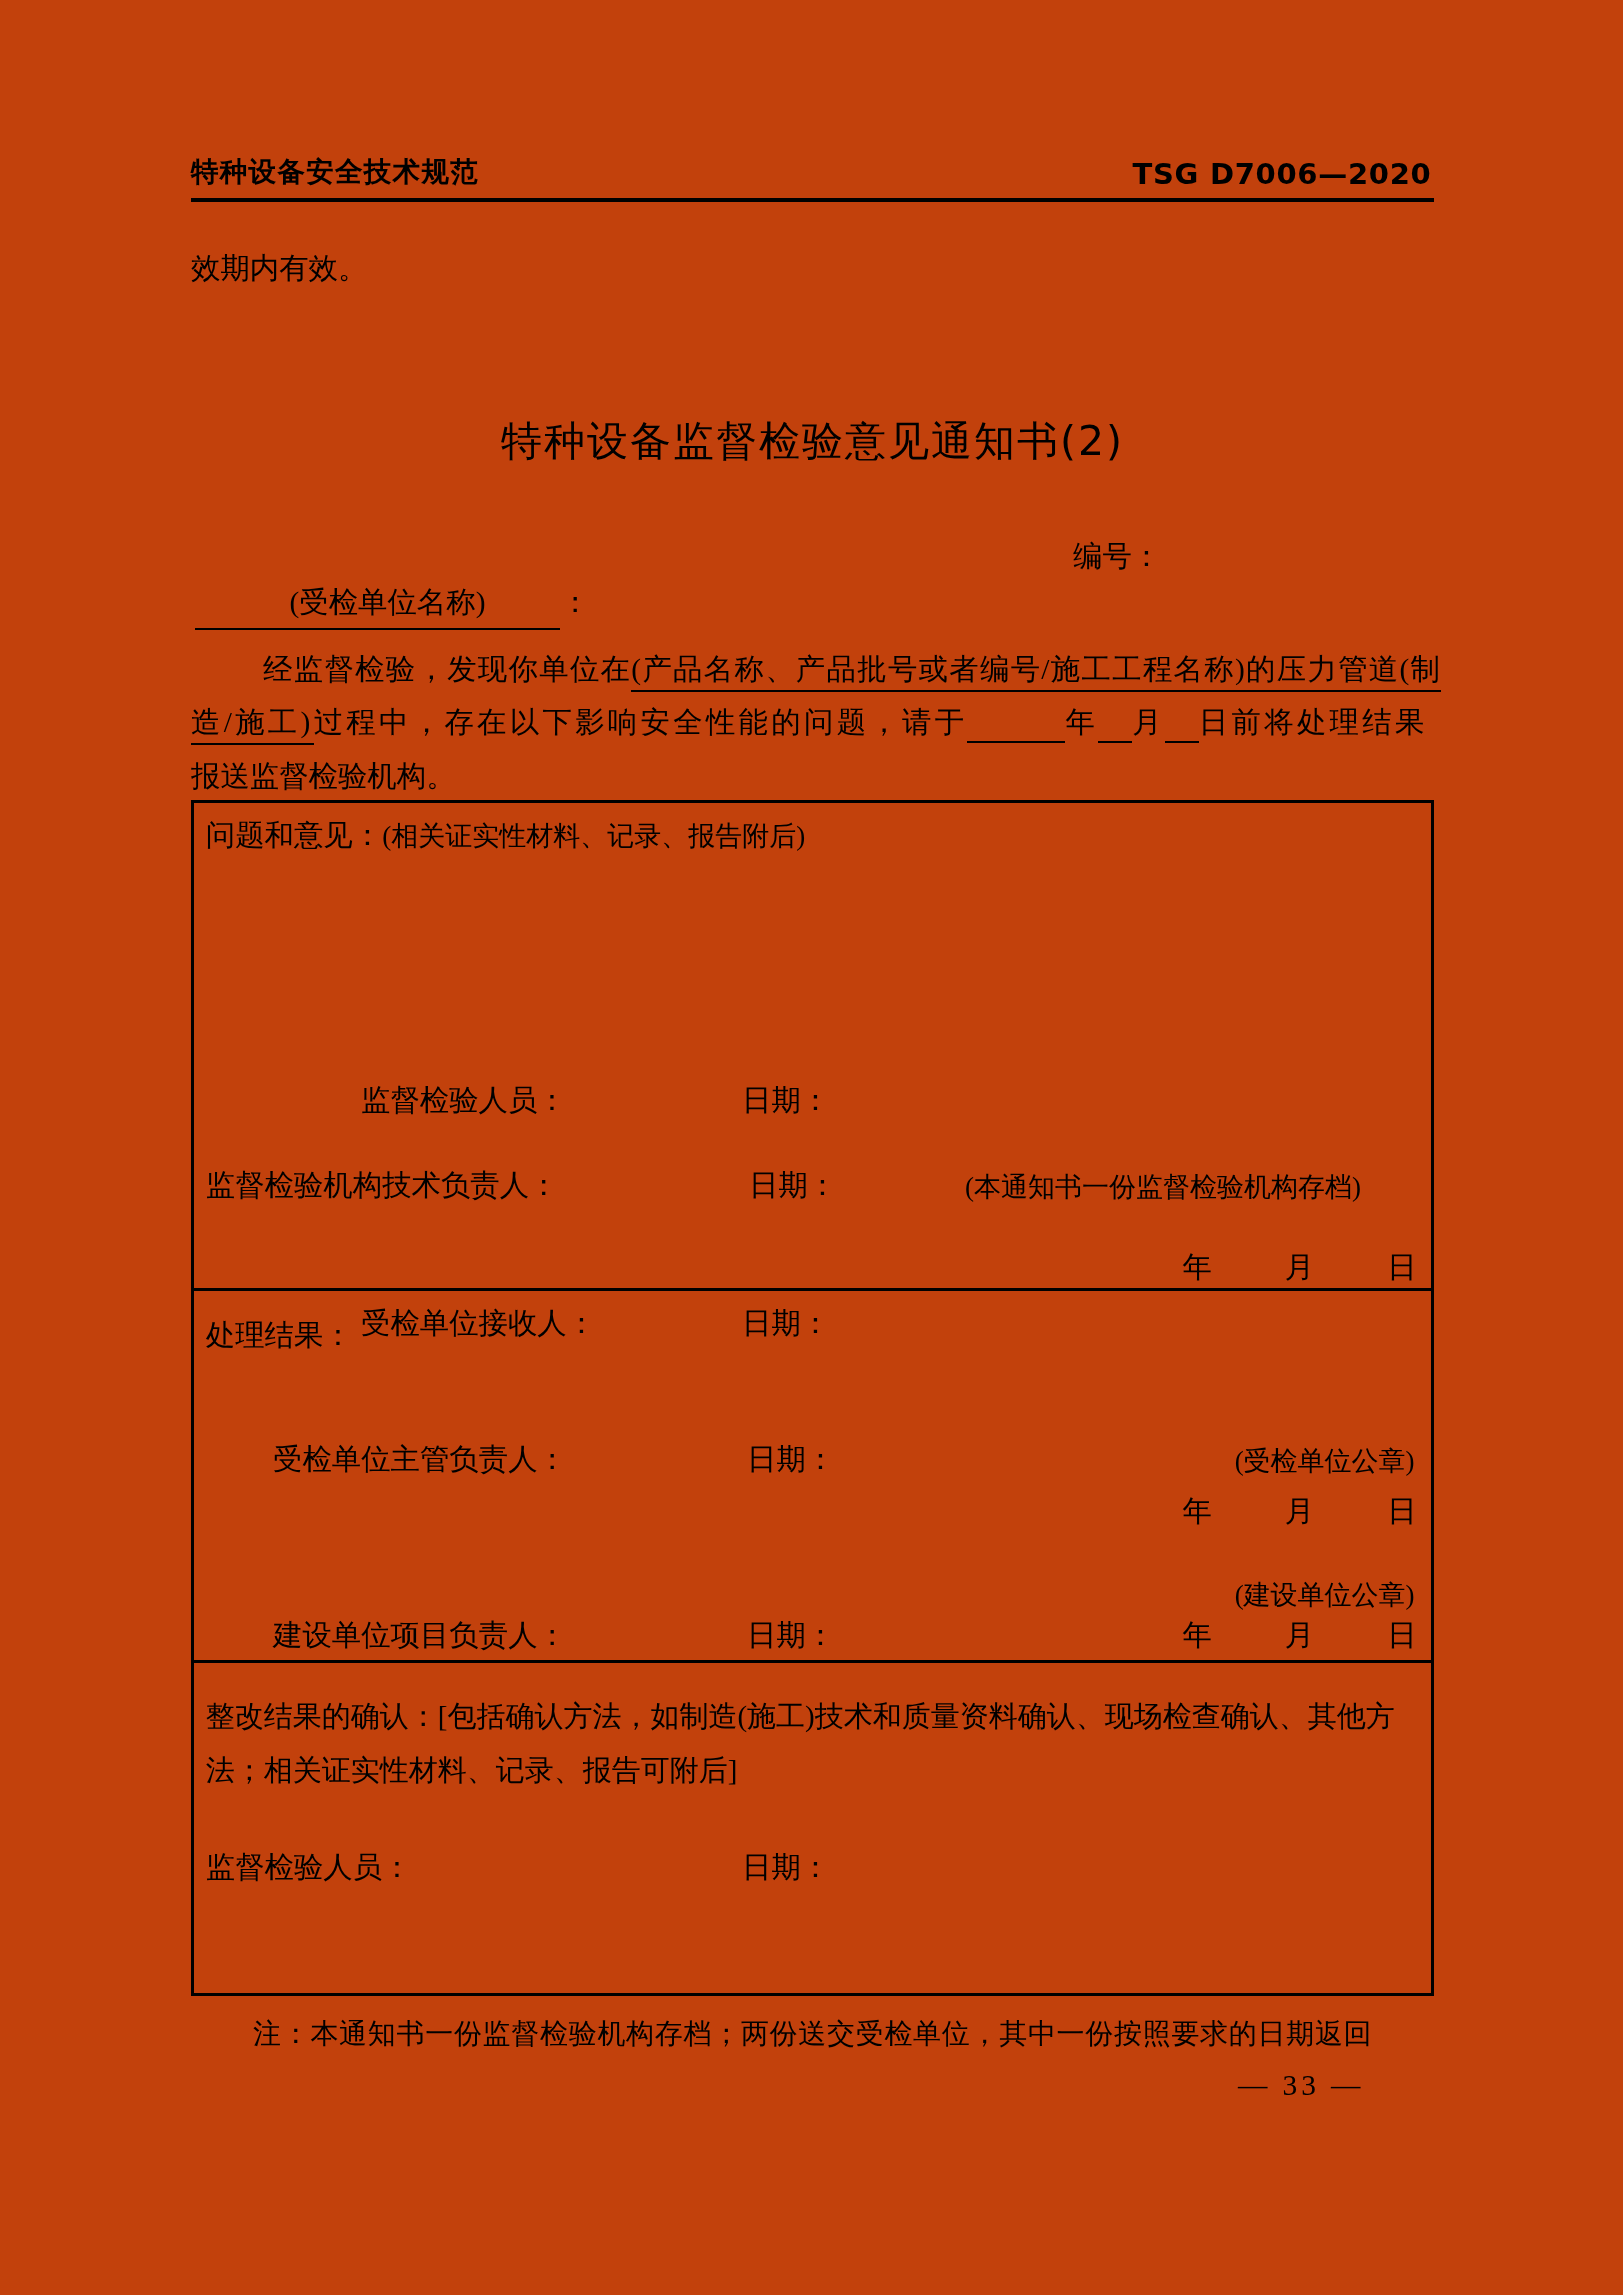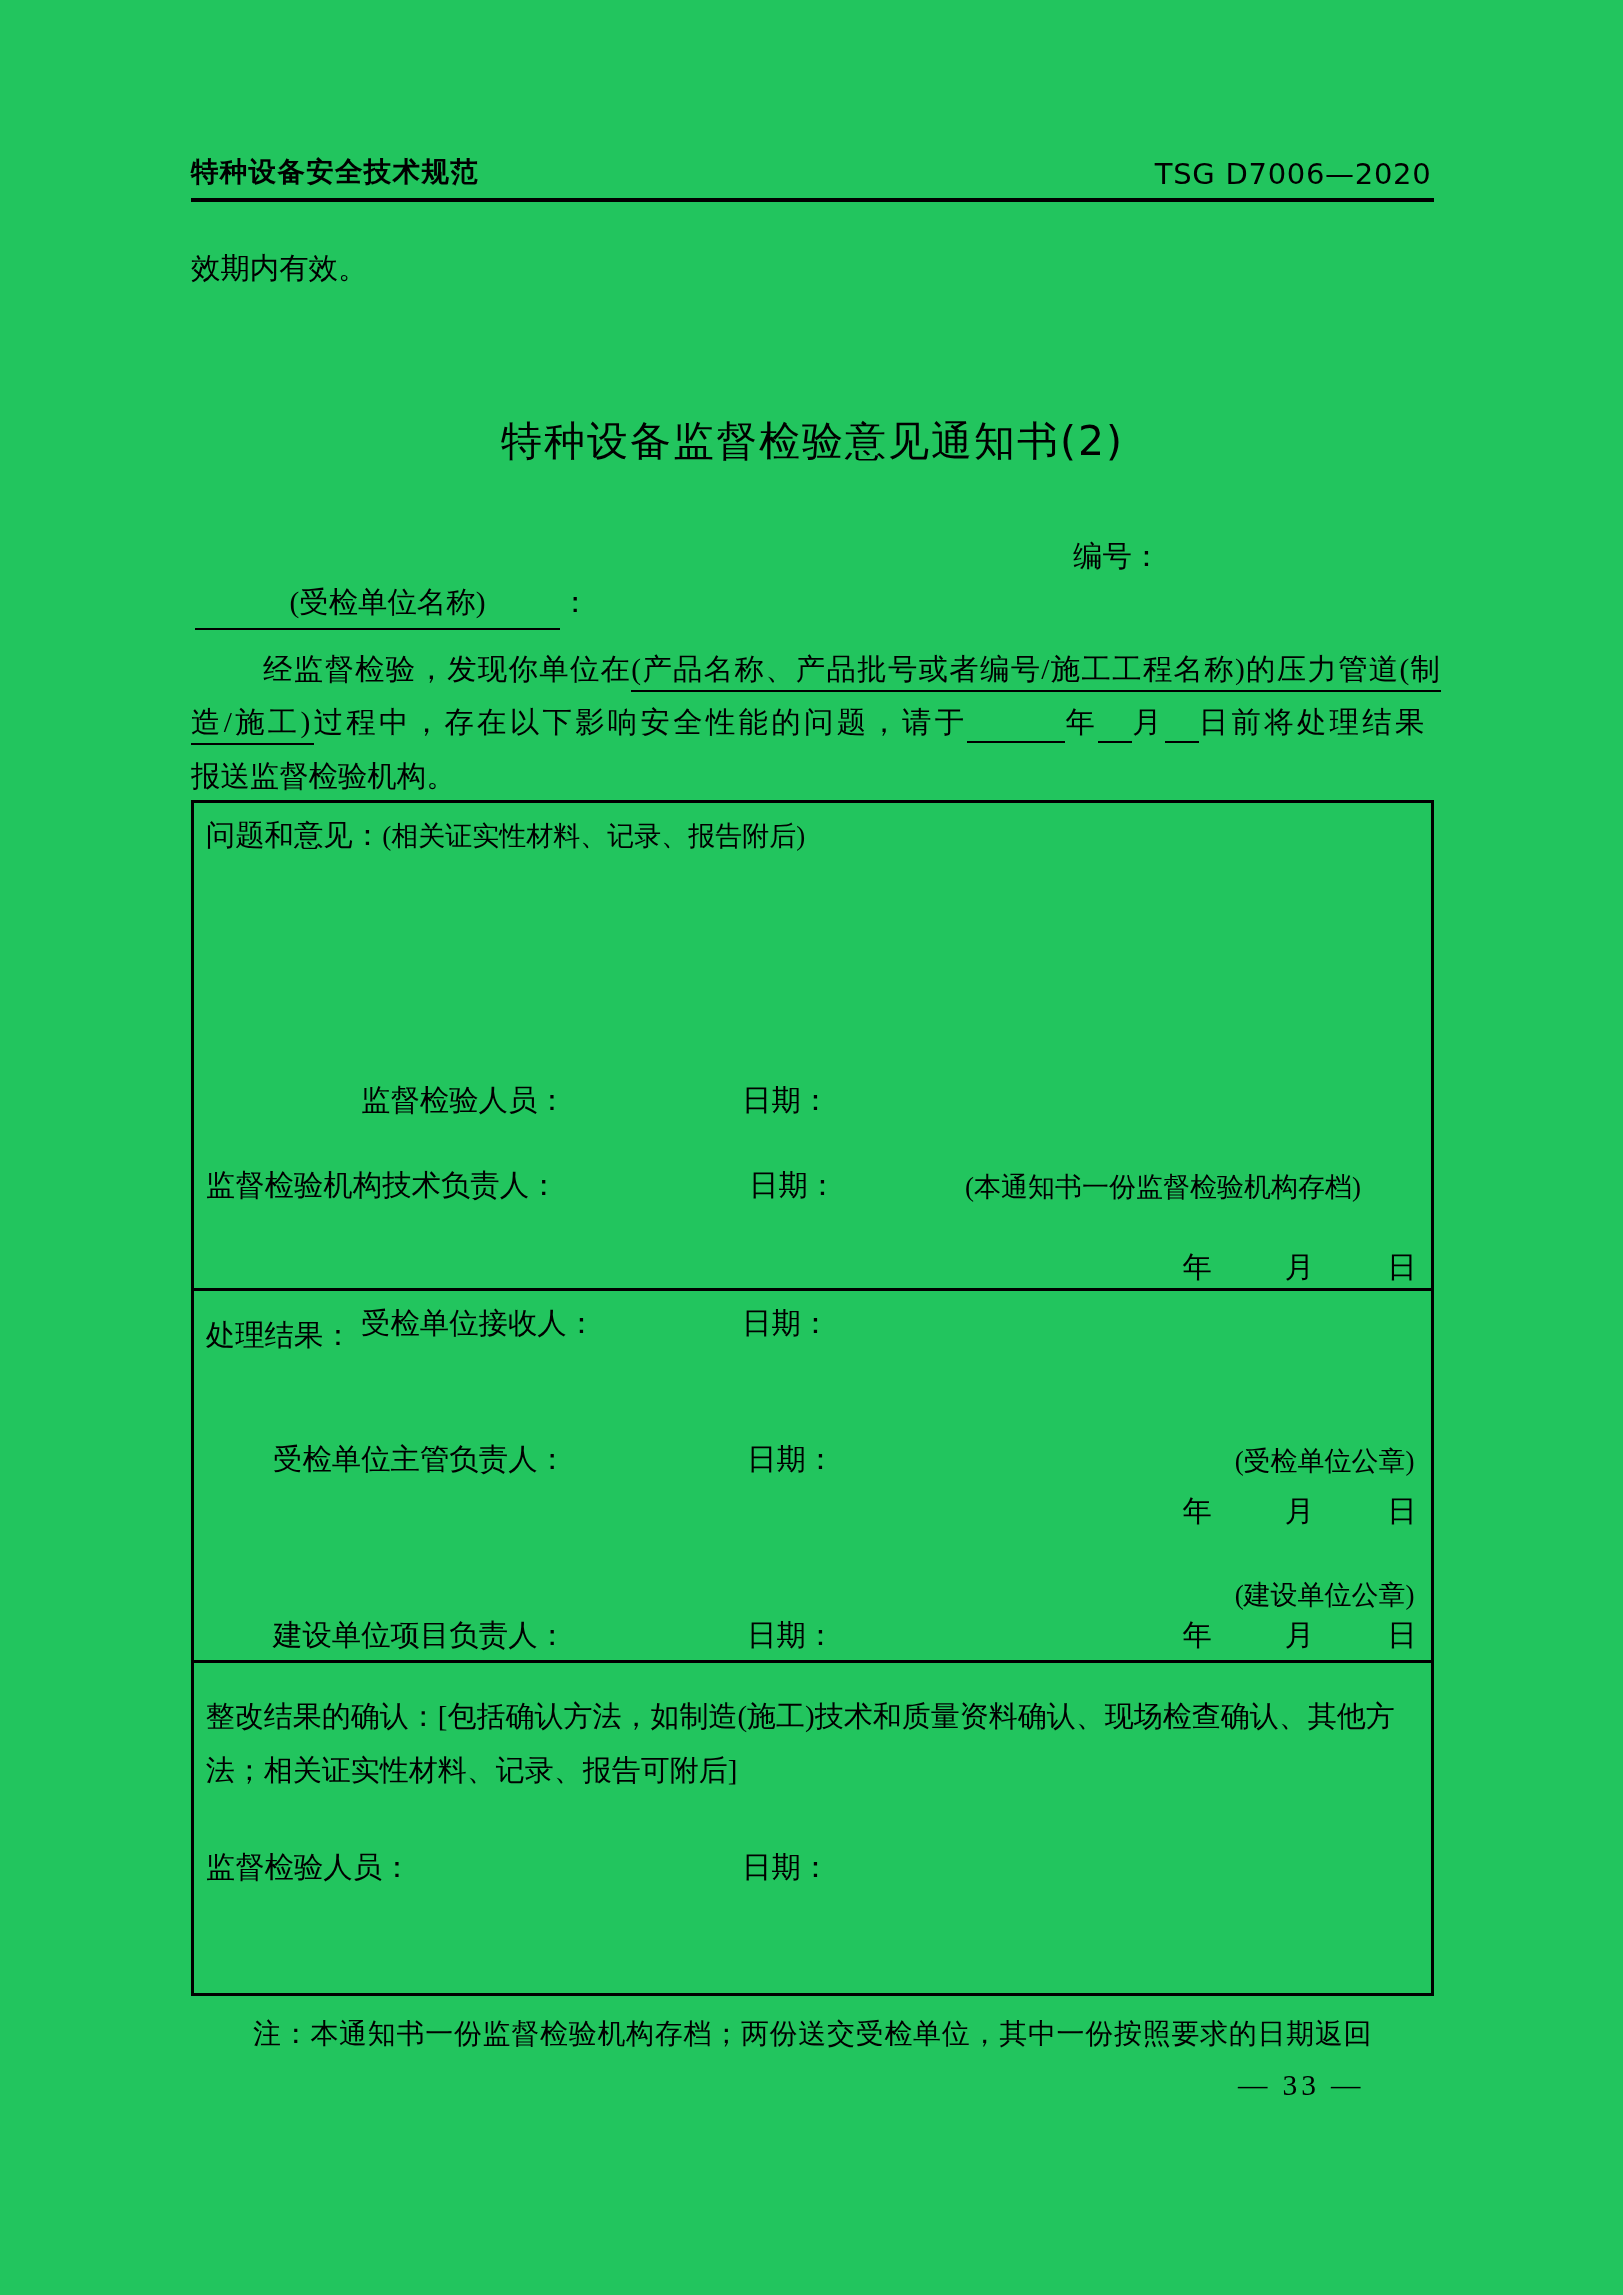--- a/index.html
+++ b/index.html
@@ -1,23 +1,23 @@
 <!DOCTYPE html>
 <html style="font-size:10.5px"><head>
 <meta charset="utf-8">
 <style>
   html,body{margin:0;padding:0;background:#888;}
   .sheet{
-    position:relative;width:1623px;height:2295px;background:#22c55e;
+    position:relative;width:1623px;height:2295px;background:#c2410c;
     font-family:"Liberation Serif","DejaVu Serif",serif;color:#000;overflow:hidden;
   }
   .content{position:absolute;left:191px;top:0;width:1243px;height:2295px;}
   .abs{position:absolute;}
   .hdr-left{top:154px;left:0;font-family:"DejaVu Sans","Liberation Sans",sans-serif;font-weight:bold;font-size:27.5px;letter-spacing:1.3px;}
-  .hdr-right{top:157px;right:2.6px;font-family:"DejaVu Sans","Liberation Sans",sans-serif;font-size:29px;letter-spacing:0.7px;}
+  .hdr-right{top:157px;right:2.6px;font-family:"DejaVu Sans","Liberation Sans",sans-serif;font-size:29px;letter-spacing:0.7px;font-weight:bold;}
   .hdr-rule{top:198px;left:0;width:100%;height:3.9px;background:#000;}
   .intro{top:249px;left:0;font-size:29.4px;}
   .doc-title{top:414px;left:0;width:100%;text-align:center;font-family:"DejaVu Sans","Liberation Sans",sans-serif;font-weight:normal;font-size:41px;letter-spacing:2px;}
   .number-line{top:537px;left:882px;font-size:29.4px;}
   .recipient-line{top:583px;left:3.9px;font-size:29.4px;}
   .recipient-blank{display:inline-block;width:346px;text-align:center;border-bottom:2.6px solid #000;padding-bottom:5.2px;padding-left:19.6px;}
   .para-line{font-size:29.4px;line-height:39px;white-space:nowrap;}
   .pl1{top:650px;left:0;letter-spacing:1.3px;}
   .pl2{top:703px;left:0;letter-spacing:3.3px;}
   .pl3{top:757px;left:0;}

